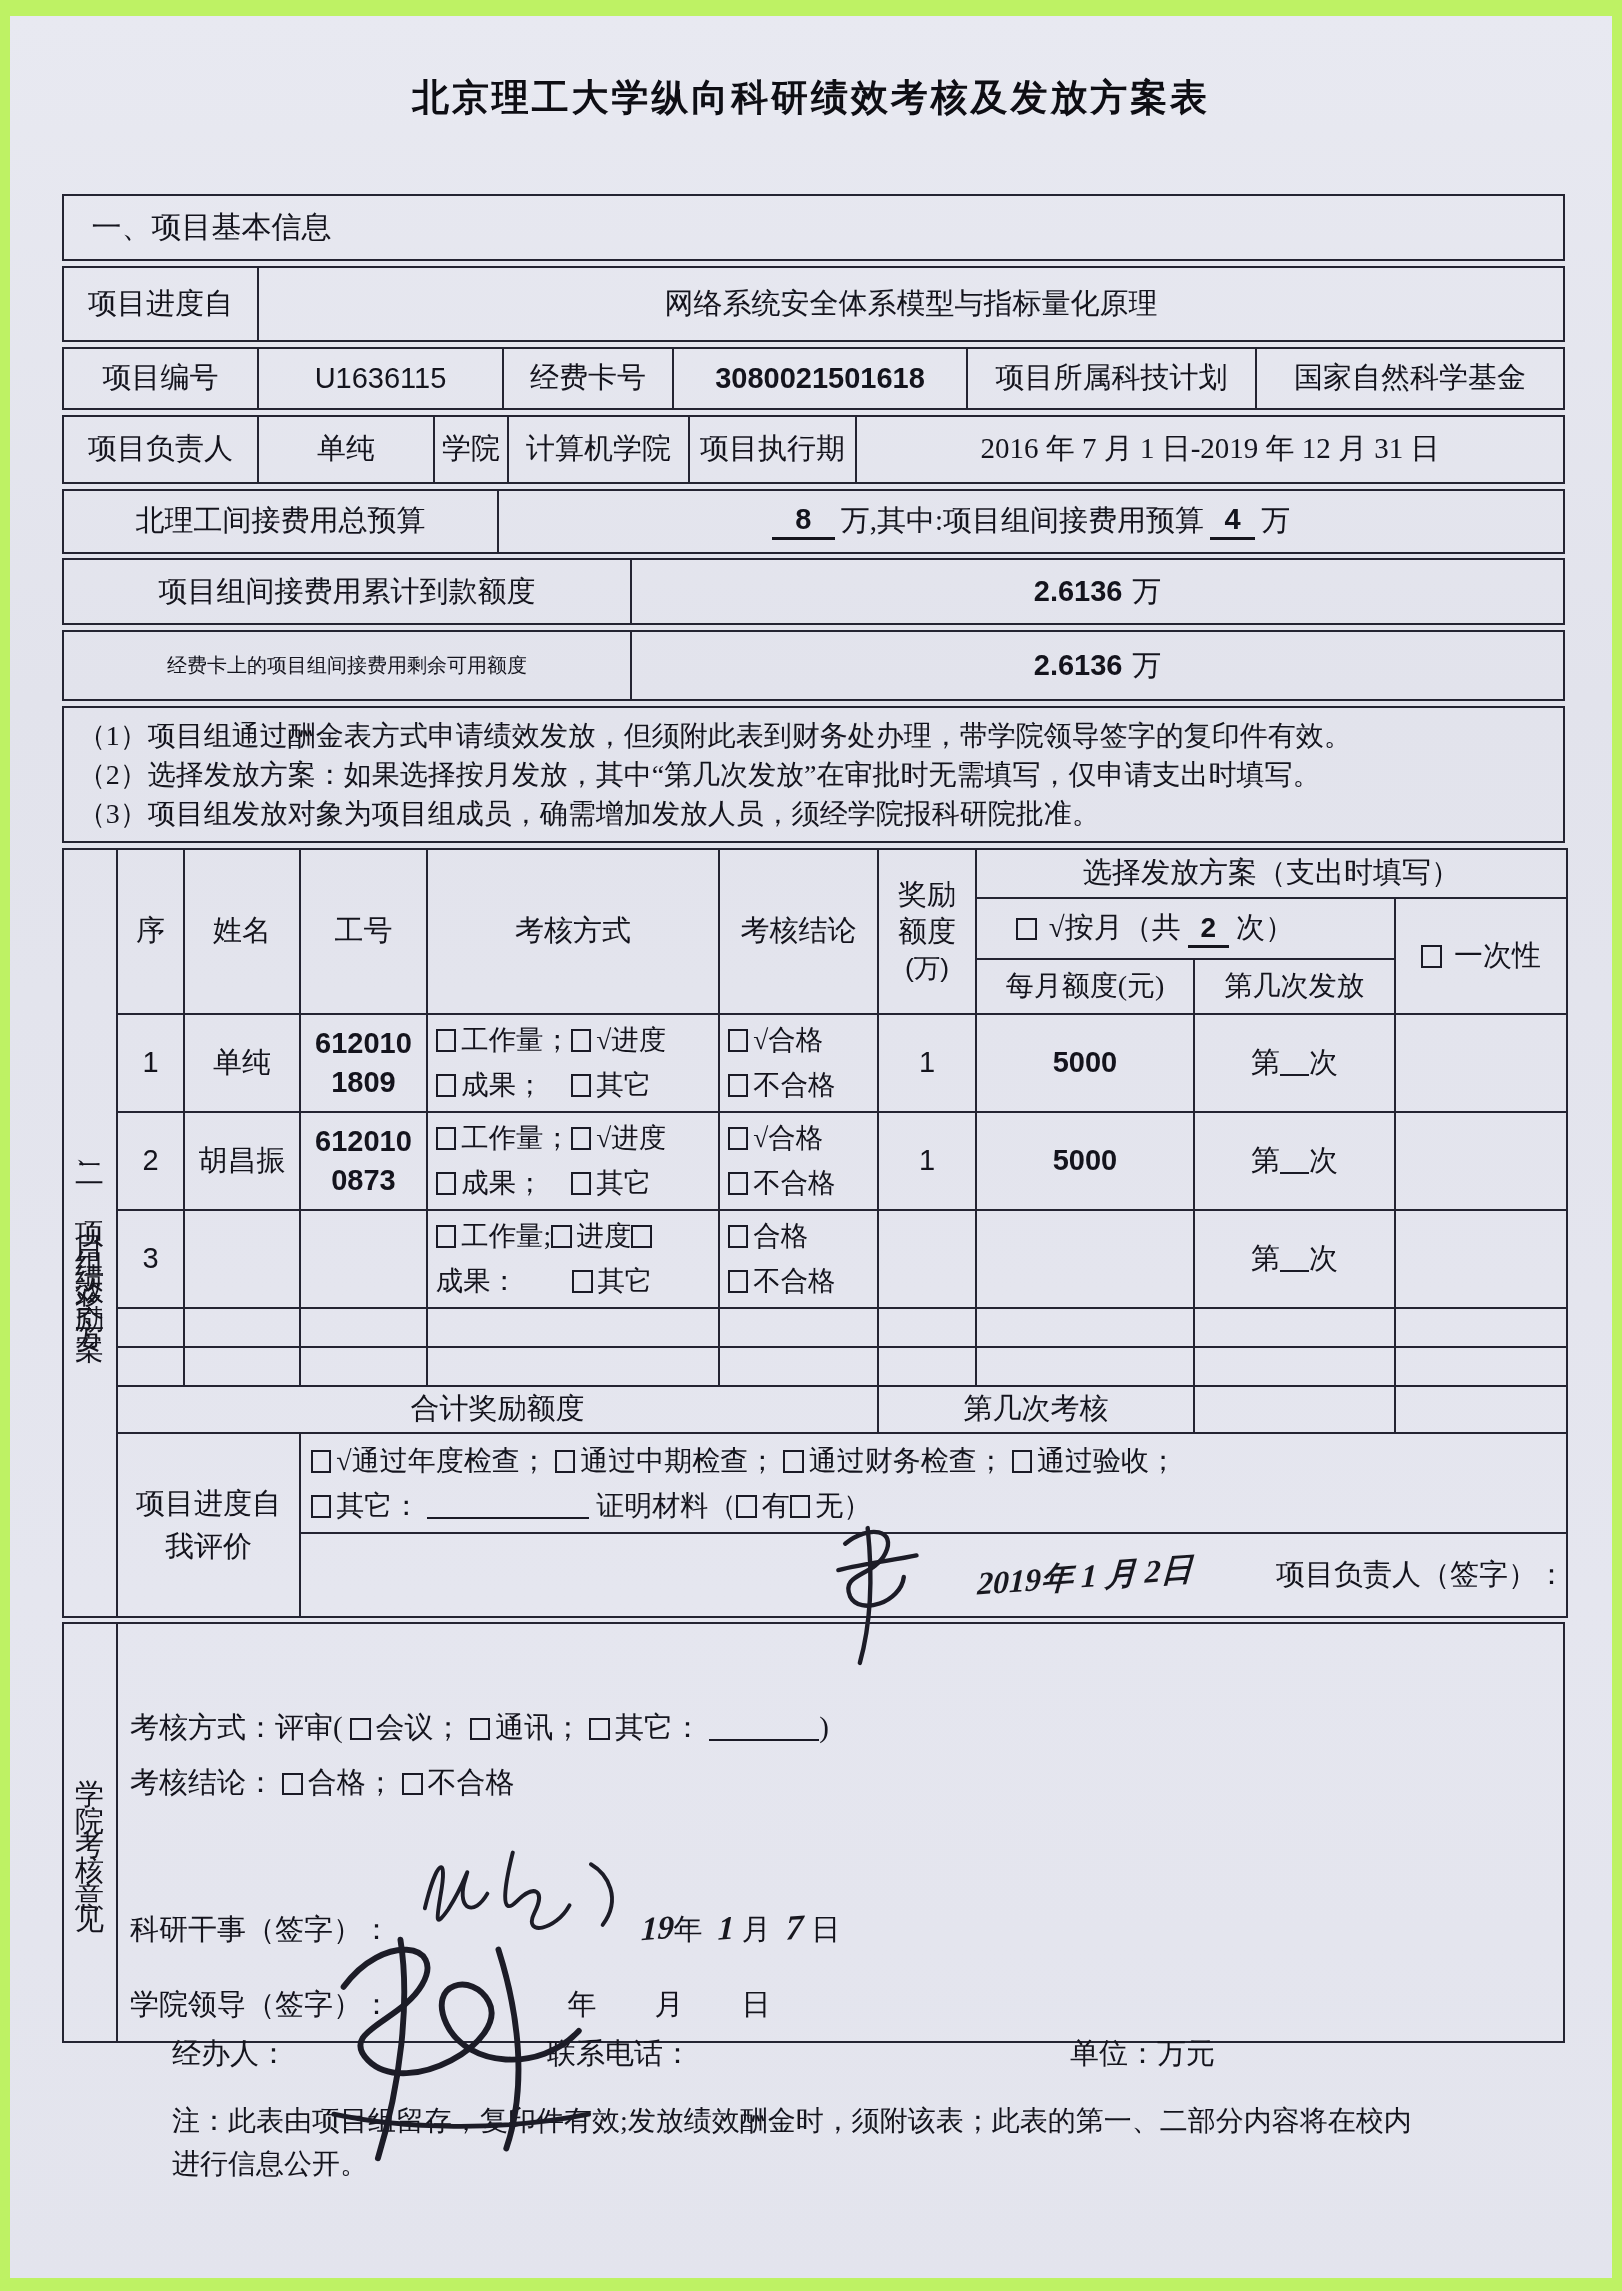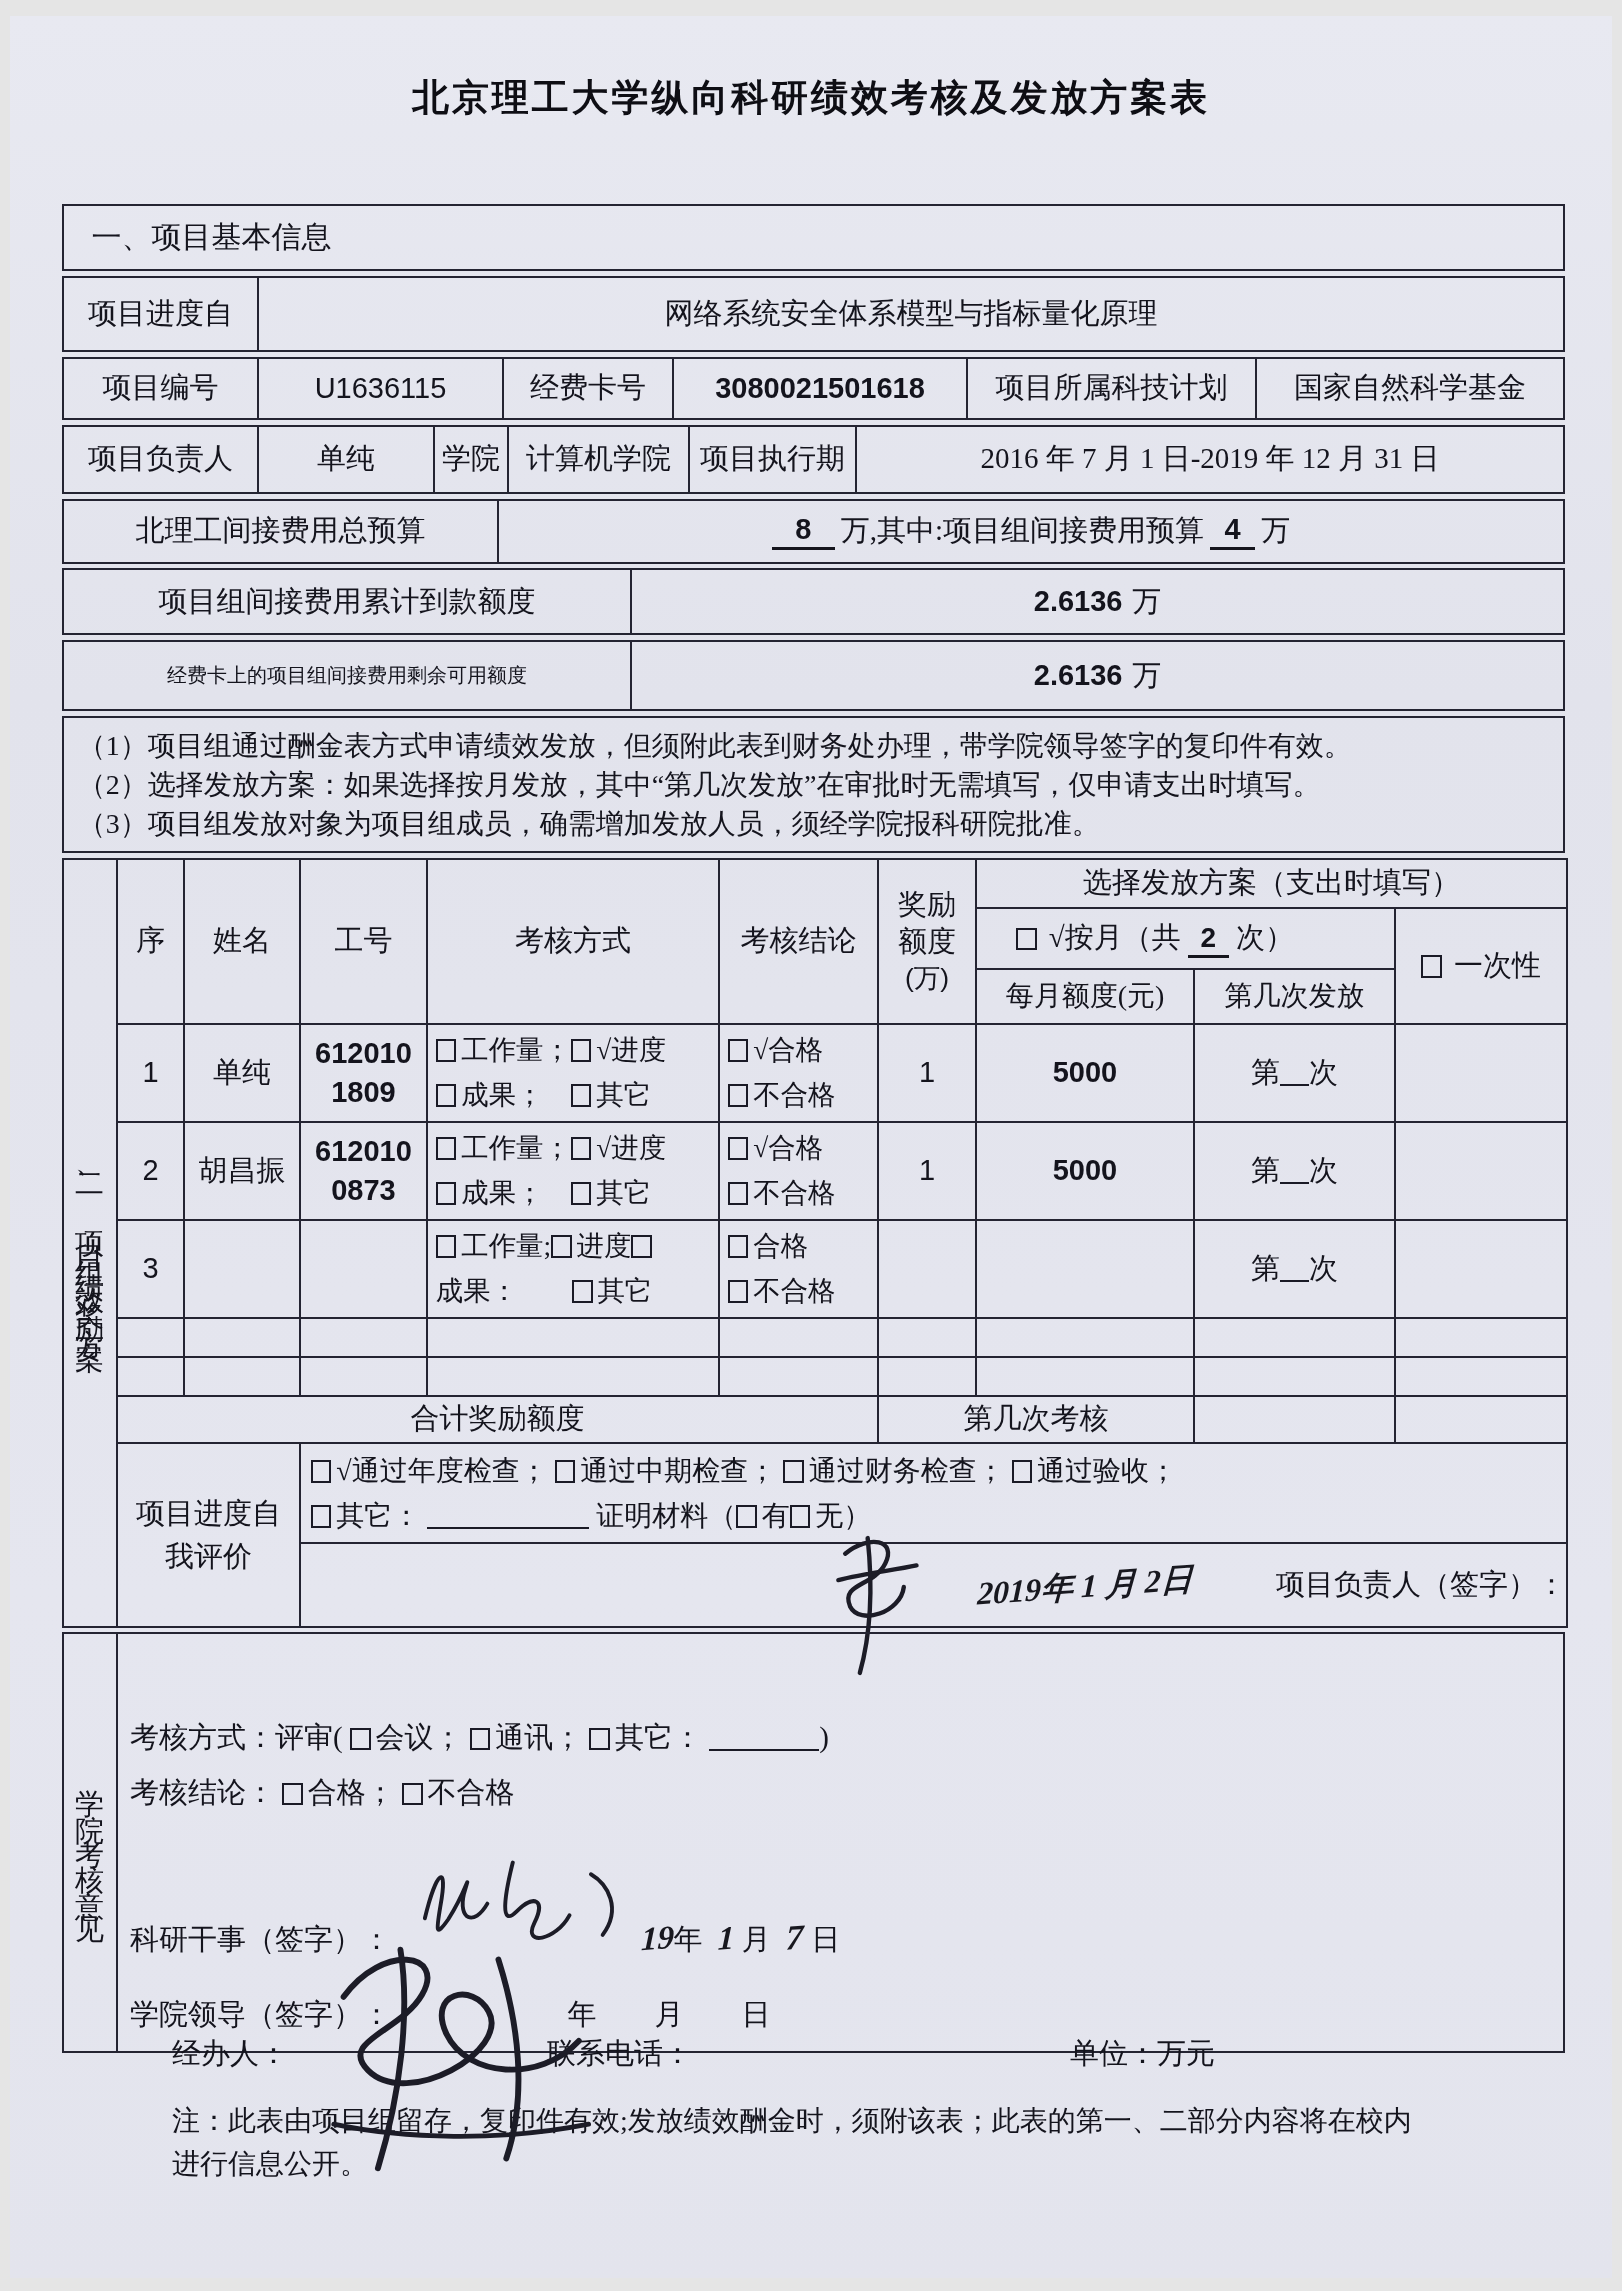--- a/index.html
+++ b/index.html
@@ -1,23 +1,23 @@
 <!DOCTYPE html>
 <html><head>
 <meta charset="utf-8">
 <style>
   * { margin:0; padding:0; box-sizing:border-box; }
   body { background:#fafafc; font-family:"Liberation Serif","DejaVu Serif",serif; color:#14141d; }
-  .page { position:relative; width:1622px; height:2292px; background:#e5e5e5; overflow:hidden; }
+  .page { position:relative; width:1622px; height:2292px; background:#bef264; overflow:hidden; }
   .paper { position:absolute; left:9.8px; right:9.8px; top:15.7px; bottom:13.7px;
            background:linear-gradient(180deg,#e8e9f1 0%,#e2e3ec 30%,#e5e6ef 70%,#e3e4ed 100%); }
   .title { position:absolute; top:73px; left:0; width:100%; text-align:center;
            font-family:"Liberation Sans","DejaVu Sans",sans-serif; font-weight:900;
            font-size:37px; letter-spacing:2.9px; color:#0e0e14; }
-  .stack { position:absolute; left:62px; top:204px; width:1503px; }
+  .stack { position:absolute; left:62px; top:194px; width:1503px; }
   .box { border:2.5px solid #242432; margin-bottom:4.9px; background:transparent; }
   .frow { display:flex; align-items:stretch; }
   .cell { display:flex; align-items:center; justify-content:center; text-align:center;
           border-left:2.5px solid #242432; font-size:29px; }
   .cell:first-child { border-left:none; }
   .lbl { font-size:29px; }
   .num { font-family:"Liberation Sans","DejaVu Sans",sans-serif; }
   .bold { font-weight:700; }
   .cb { display:inline-block; width:20.6px; height:22.5px; border:2.9px solid #1a1a26;
         vertical-align:-2.9px; margin-right:4.9px; }

